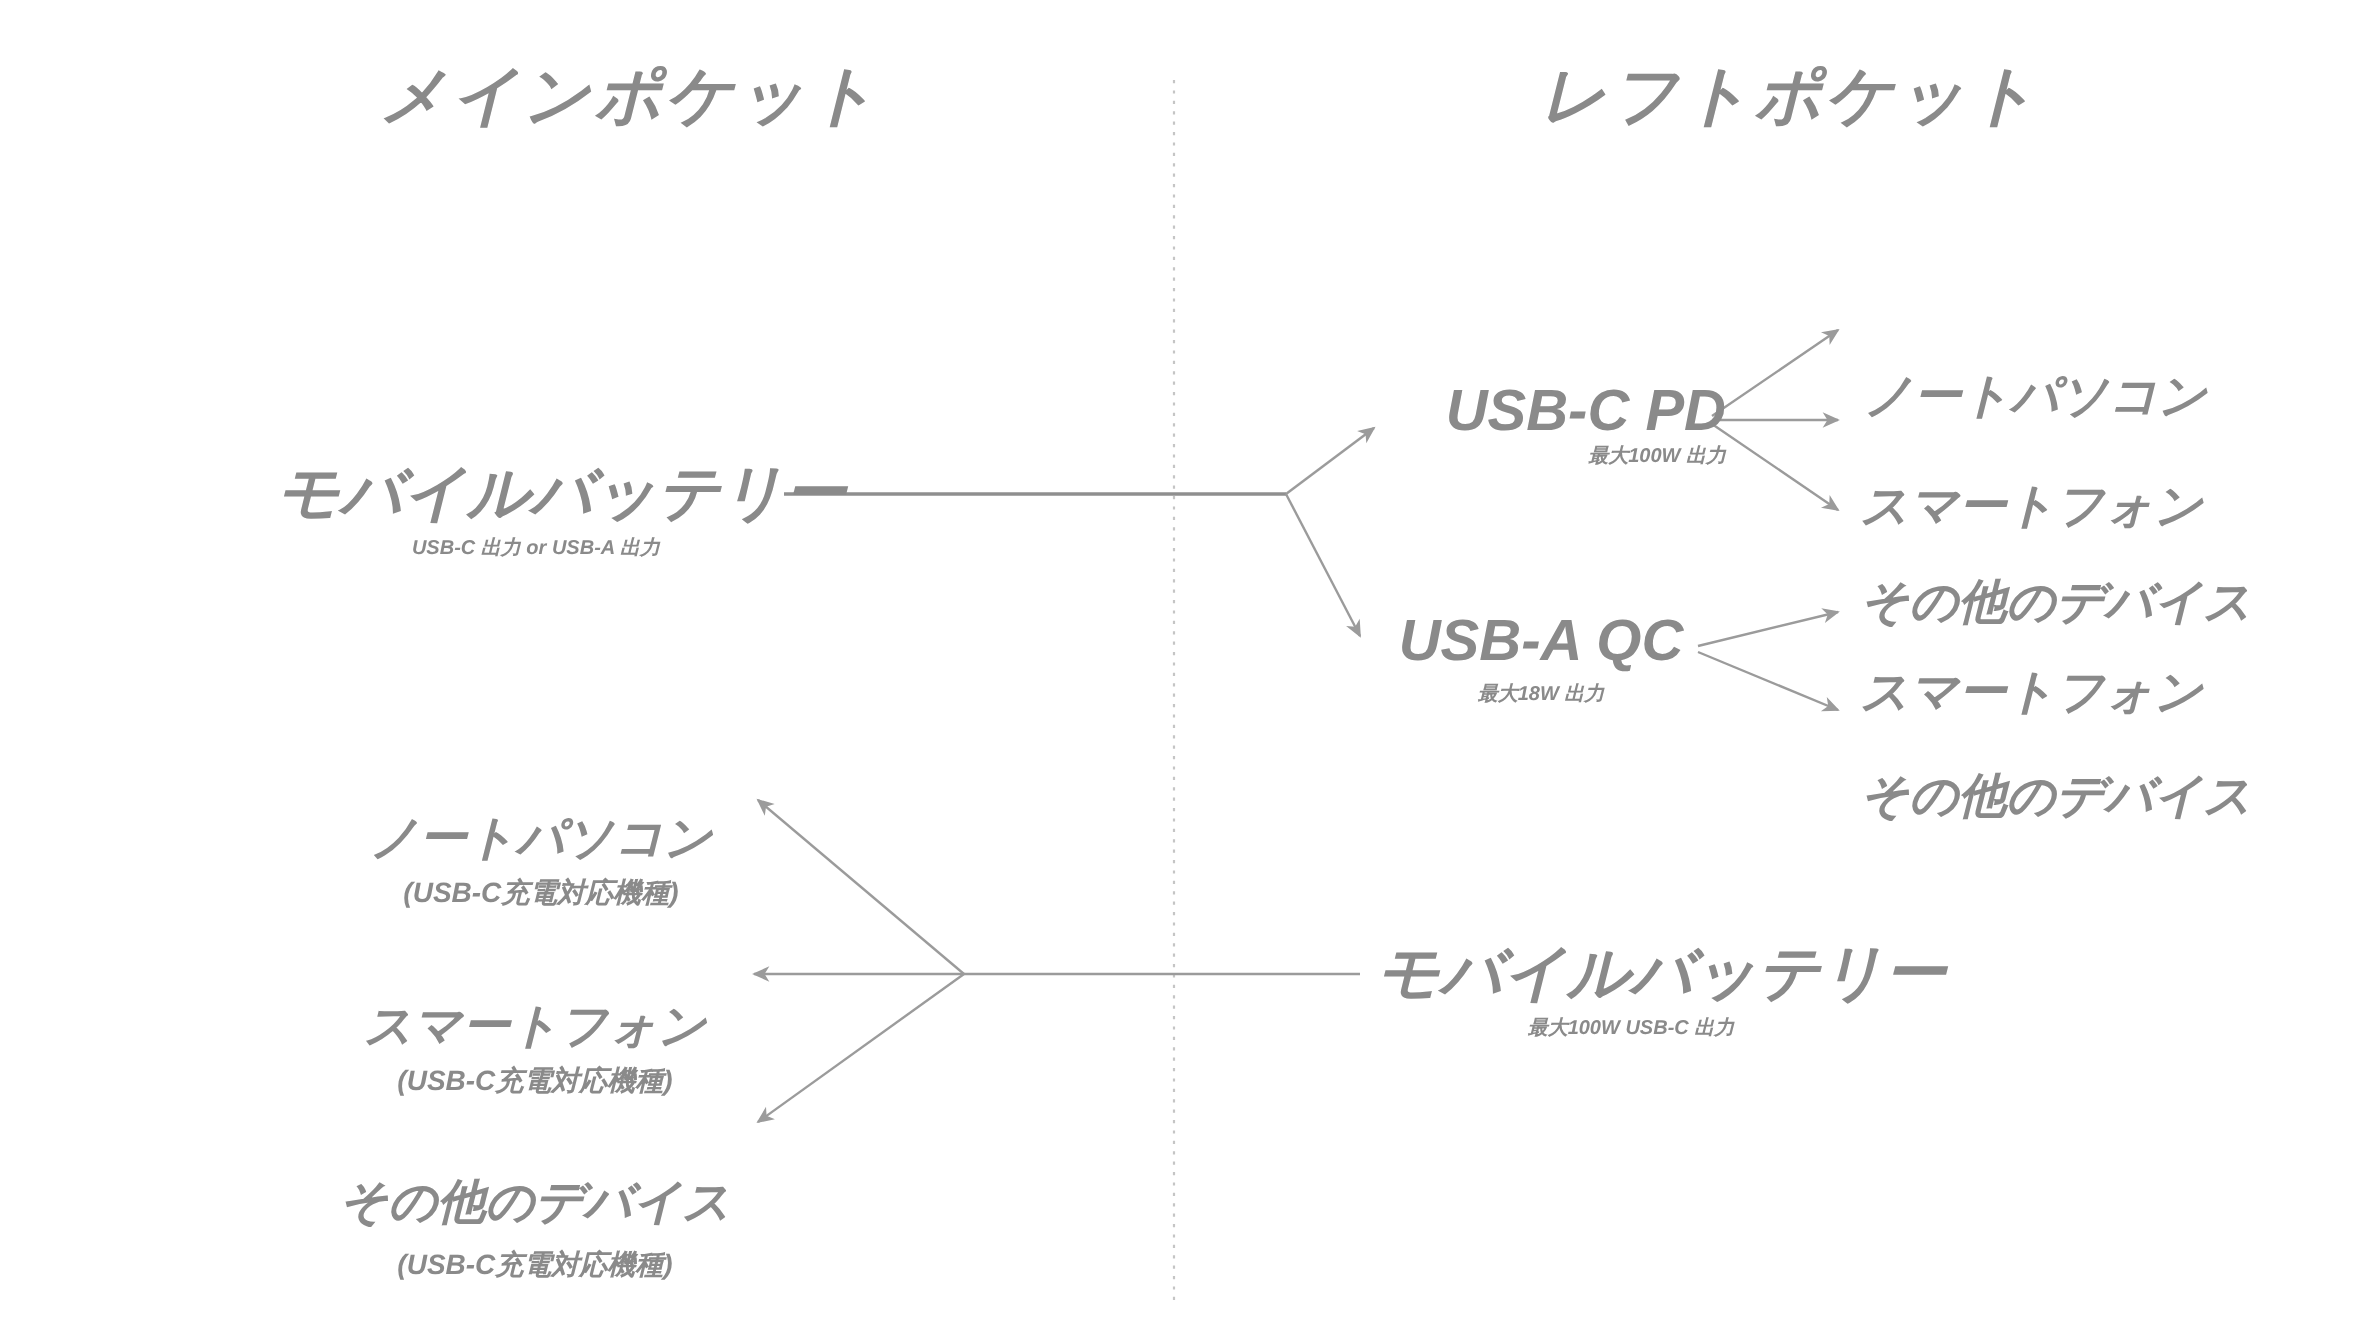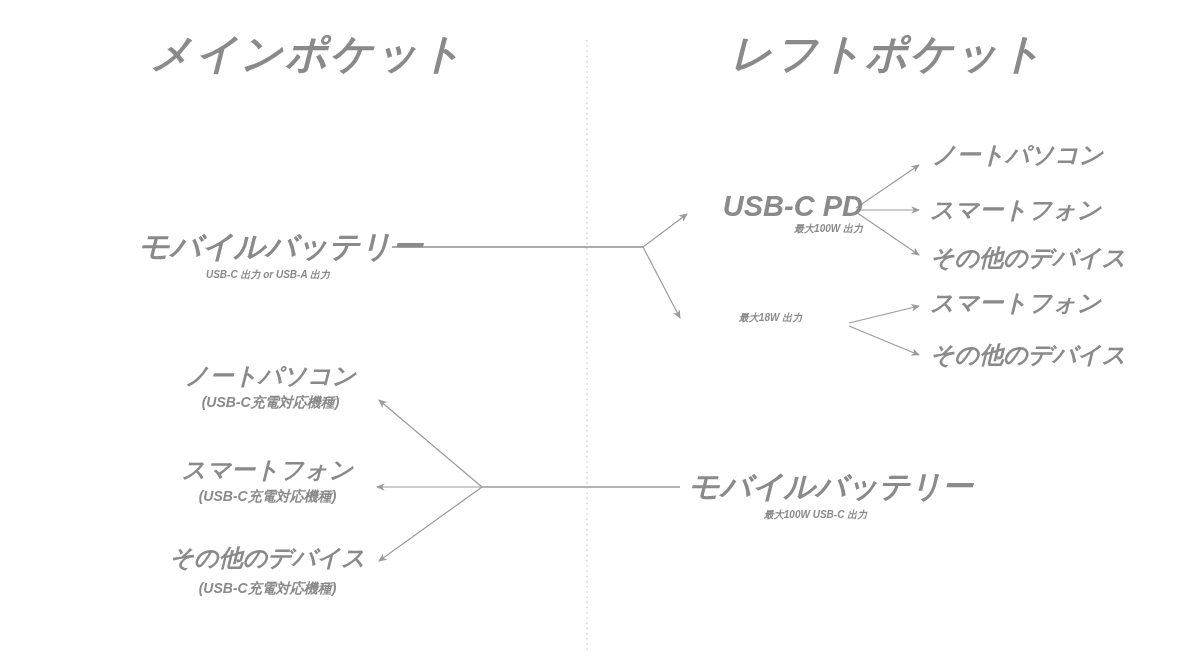--- a/index.html
+++ b/index.html
@@ -2,26 +2,26 @@
 <html><head>
 <meta charset="utf-8">
 <style>
   html,body{margin:0;padding:0;background:#fff;}
   .canvas{
     position:relative;width:1181px;height:664px;background:#ffffff;overflow:hidden;
     font-family:"Liberation Sans","DejaVu Sans",sans-serif;
   }
   .canvas svg{position:absolute;left:0;top:0;}
   .txt{position:absolute;color:#8a8a8a;font-weight:bold;font-style:italic;}
-  .title{font-size:42px;letter-spacing:2px;text-align:left;white-space:nowrap;}
+  .title{font-size:33px;letter-spacing:2px;text-align:center;white-space:nowrap;}
   .node{text-align:center;}
   .node .lbl{white-space:nowrap;}
   .lg{font-size:31px;line-height:1.1;}
   .xl{font-size:29px;line-height:1.05;}
-  .md{font-size:24px;line-height:1.15;white-space:nowrap;}
+  .md{font-size:24px;line-height:1.15;white-space:nowrap;margin-top:44px;}
   .sub{font-size:10px;line-height:1.2;margin-top:5px;white-space:nowrap;}
   .sub2{font-size:14px;line-height:1.2;margin-top:4px;white-space:nowrap;}
 </style>
 </head>
 <body>
 
 <div class="canvas">
 
   <svg width="1181" height="664" viewBox="0 0 1181 664">
     <defs>
@@ -56,20 +56,21 @@
     <div class="lbl lg">モバイルバッテリー</div>
     <div class="sub">USB-C 出力 or USB-A 出力</div>
   </div>
 
   <div class="txt node" style="left:688px;top:191px;width:175px;text-align:right;">
     <div class="lbl xl">USB-C PD</div>
     <div class="sub" style="margin-top:2px;">最大100W 出力</div>
   </div>
 
   <div class="txt node" style="left:683px;top:306px;width:175px;">
+    <div class="lbl xl">USB-A QC</div>
     <div class="sub" style="margin-top:6px;">最大18W 出力</div>
   </div>
 
   <div class="txt md" style="left:932px;top:141px;">ノートパソコン</div>
   <div class="txt md" style="left:930px;top:196px;">スマートフォン</div>
   <div class="txt md" style="left:930px;top:244px;">その他のデバイス</div>
 
   <div class="txt md" style="left:930px;top:289px;">スマートフォン</div>
   <div class="txt md" style="left:930px;top:341px;">その他のデバイス</div>
 

